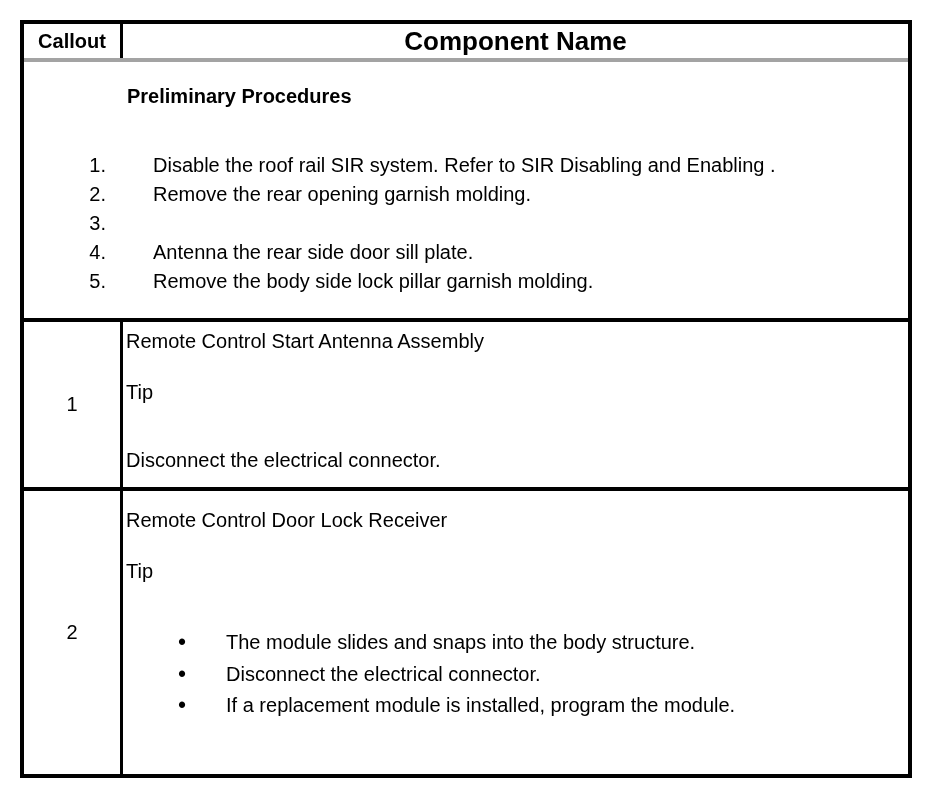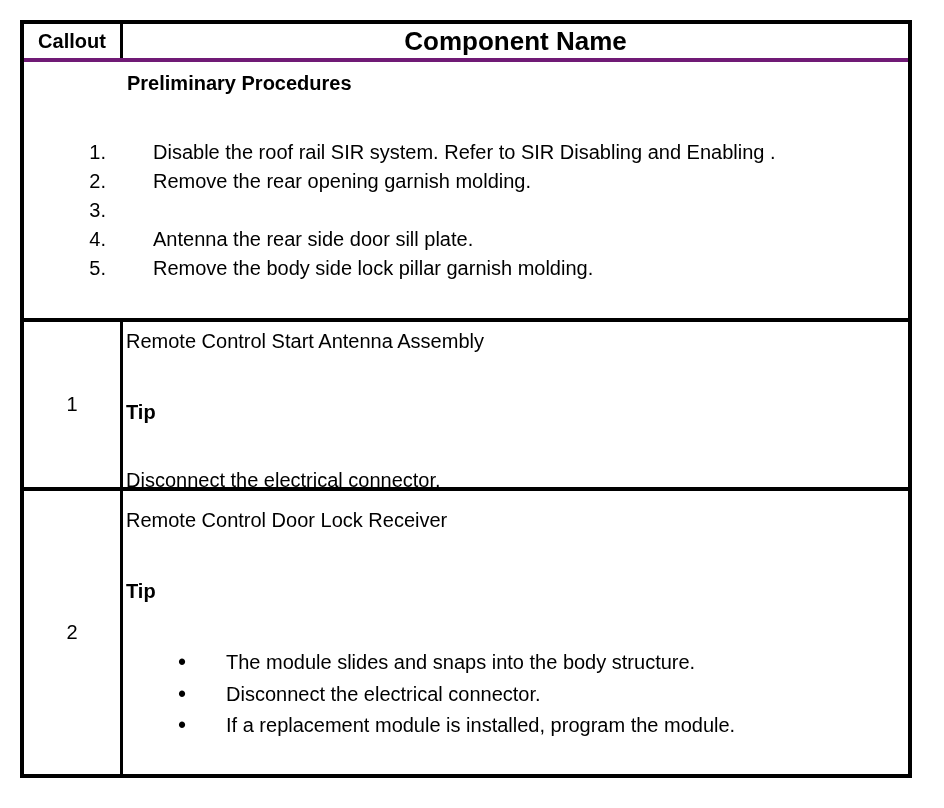--- a/index.html
+++ b/index.html
@@ -17,21 +17,21 @@
     top: 20px;
     width: 892px;
     box-sizing: border-box;
     border: 4px solid #000000;
     background: #ffffff;
   }
   
   .thead {
     display: flex;
     height: 34px;
-    border-bottom: 4px solid #701a75;
+    border-bottom: 4px solid #a3a3a3;
   }
   .hc-callout {
     width: 96px;
     flex: 0 0 96px;
     border-right: 3px solid #000000;
     display: flex;
     align-items: center;
     justify-content: center;
     font-size: 20px;
     font-weight: bold;
@@ -42,21 +42,21 @@
     align-items: center;
     justify-content: center;
     font-size: 26px;
     font-weight: bold;
   }
   
   .row-prelim {
     height: 260px;
     box-sizing: border-box;
     border-bottom: 4px solid #000000;
-    padding-top: 7px;
+    padding-top: 20px;
     font-size: 20px;
     line-height: 29px;
   }
   .prelim-title {
     margin-left: 103px;
     font-weight: bold;
     margin-bottom: 40px;
   }
   .oitem {
     display: flex;
@@ -89,22 +89,22 @@
     align-items: center;
     justify-content: center;
   }
   .component-cell {
     flex: 1;
     padding: 5px 6px 0 3px;
     box-sizing: border-box;
   }
   .row-c2 .component-cell { padding-top: 15px; }
   .tip-label {
-    font-weight: bold;
-    margin-top: 42px;
+    font-weight: normal;
+    margin-top: 22px;
   }
   .note-text { margin-top: 39px; }
   .ulist { margin-top: 41px; }
   .uitem {
     display: flex;
     line-height: 31.5px;
   }
   .ubullet {
     flex: 0 0 48px;
     margin-left: 52px;

